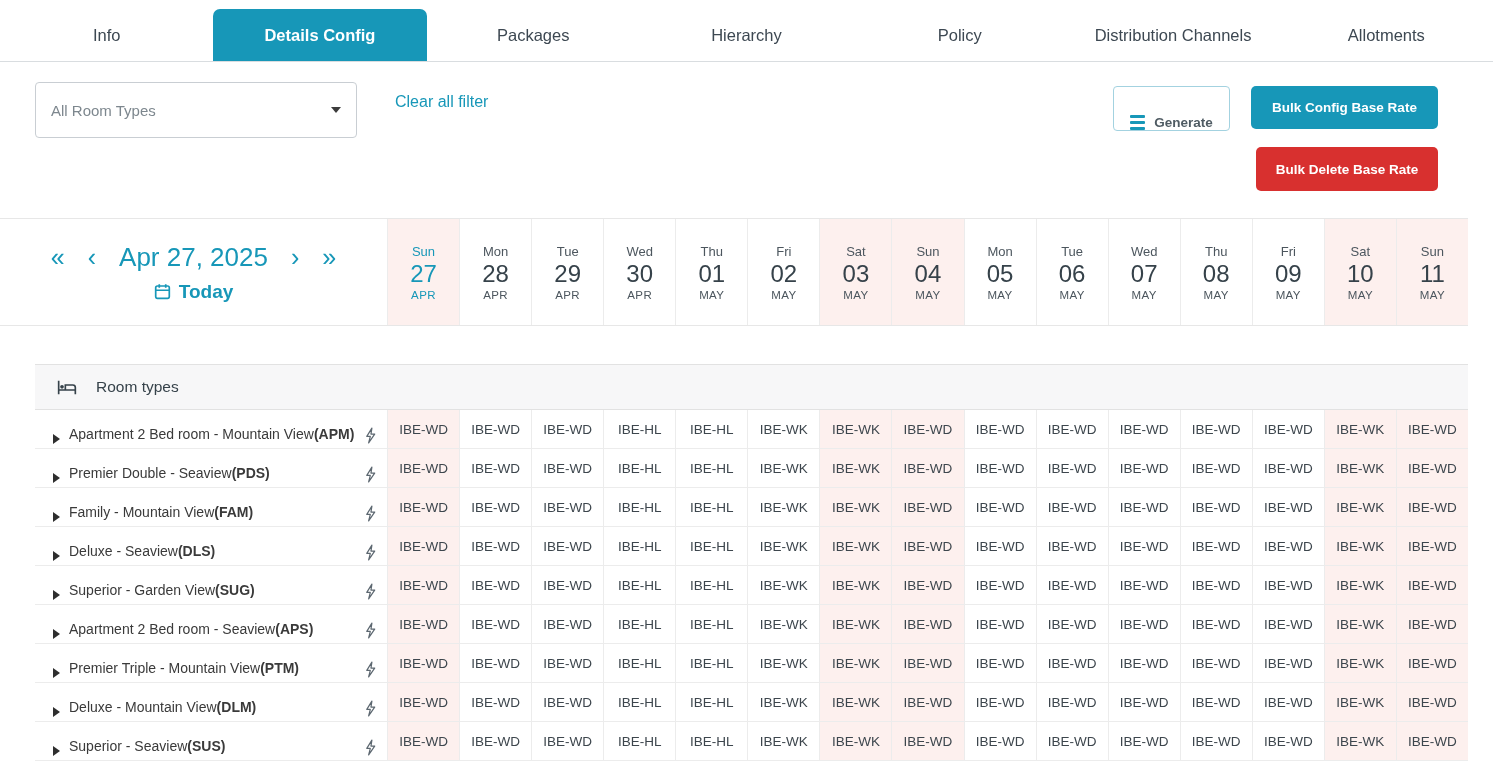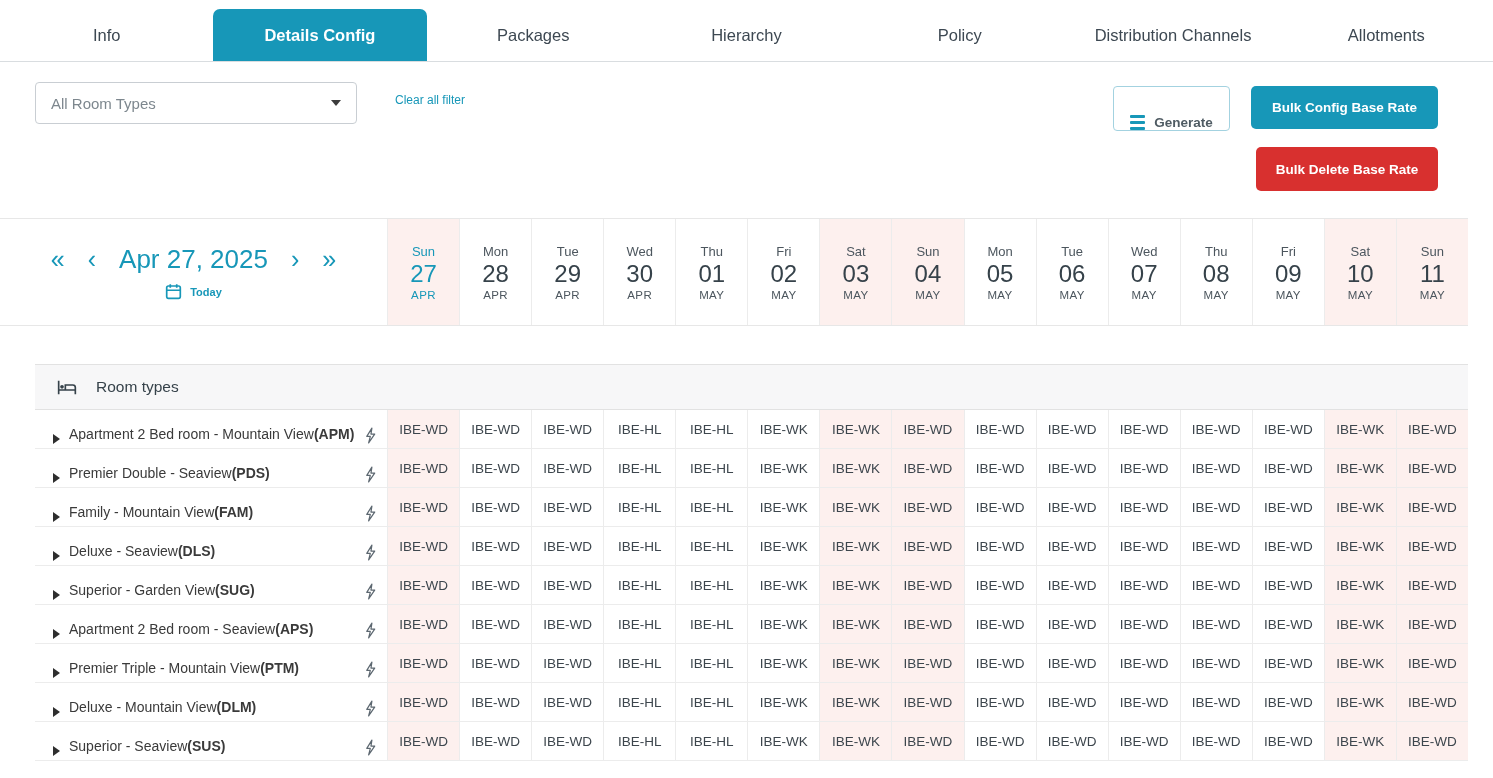--- a/index.html
+++ b/index.html
@@ -14,44 +14,44 @@
     width:1493px;height:778px;overflow:hidden;background:#fff;
     font-family:"Liberation Sans",sans-serif;color:var(--text);
   }
   
   .tabbar{display:flex;height:62px;align-items:flex-end;border-bottom:1px solid #d9dde0;}
   .tab{flex:1;height:52px;display:flex;align-items:center;justify-content:center;
        font-size:16.5px;color:#3d4852;cursor:pointer;white-space:nowrap;}
   .tab.active{background:var(--teal);color:#fff;border-radius:7px 7px 0 0;font-weight:700;}
   
   .toolbar{position:relative;height:156px;}
-  .select{position:absolute;left:35px;top:20px;width:322px;height:42px;border:1px solid #c9ced3;
+  .select{position:absolute;left:35px;top:20px;width:322px;height:56px;border:1px solid #c9ced3;
           border-radius:4px;display:flex;align-items:center;justify-content:space-between;
           padding:0 15px;color:#7d878e;font-size:15px;cursor:pointer;background:#fff;}
   .caret{width:0;height:0;border-left:5px solid transparent;border-right:5px solid transparent;
          border-top:6px solid #3c3c3c;}
-  .clear-link{position:absolute;left:395px;top:31px;color:var(--teal);font-size:12px;cursor:pointer;}
+  .clear-link{position:absolute;left:395px;top:31px;color:var(--teal);font-size:16px;cursor:pointer;}
   .generate-btn{position:absolute;left:1113px;top:24px;width:117px;height:45px;background:#fff;
           border:1px solid #a3d2e0;border-radius:4px;display:flex;align-items:flex-end;justify-content:center;
           gap:9px;font-size:13.5px;font-weight:bold;color:#4f5b63;cursor:pointer;}
   .burger{display:flex;flex-direction:column;gap:3px;}
   .burger i{display:block;width:15px;height:3px;background:var(--teal);border-radius:1px;}
   .btn{border:none;border-radius:5px;color:#fff;font-weight:bold;font-size:13.5px;cursor:pointer;
        font-family:inherit;}
   .btn-update{position:absolute;left:1251px;top:24px;width:187px;height:43px;background:var(--teal);}
   .btn-delete{position:absolute;left:1256px;top:85px;width:182px;height:44px;background:var(--danger);}
   
   .date-strip{display:flex;width:1468px;height:108px;border-top:1px solid #e7e7e7;
               border-bottom:1px solid #e7e7e7;}
   .date-nav{width:387px;flex:none;display:flex;flex-direction:column;align-items:center;
             justify-content:center;gap:8px;}
   .nav-row{display:flex;align-items:center;gap:23px;color:var(--teal);}
   .chev{font-size:25px;line-height:1;cursor:pointer;user-select:none;}
   .cur-date{font-size:26px;}
-  .today-row{display:flex;align-items:center;gap:8px;color:var(--teal);font-size:11px;
+  .today-row{display:flex;align-items:center;gap:8px;color:var(--teal);font-size:19px;
              font-weight:bold;cursor:pointer;}
   .cal-days{display:flex;flex:1;}
   .day-col{flex:1;border-left:1px solid var(--line);display:flex;flex-direction:column;
            align-items:center;justify-content:center;gap:1px;cursor:pointer;background:#fff;}
   .day-col.weekend{background:var(--weekend);}
   .day-col .dow{font-size:13px;color:#4c565e;}
   .day-col .dnum{font-size:24px;font-weight:500;color:#36424a;}
   .day-col .dmon{font-size:11.5px;color:#4c565e;letter-spacing:.4px;}
   .day-col.selected .dow,.day-col.selected .dnum,.day-col.selected .dmon{color:var(--teal);}
   

